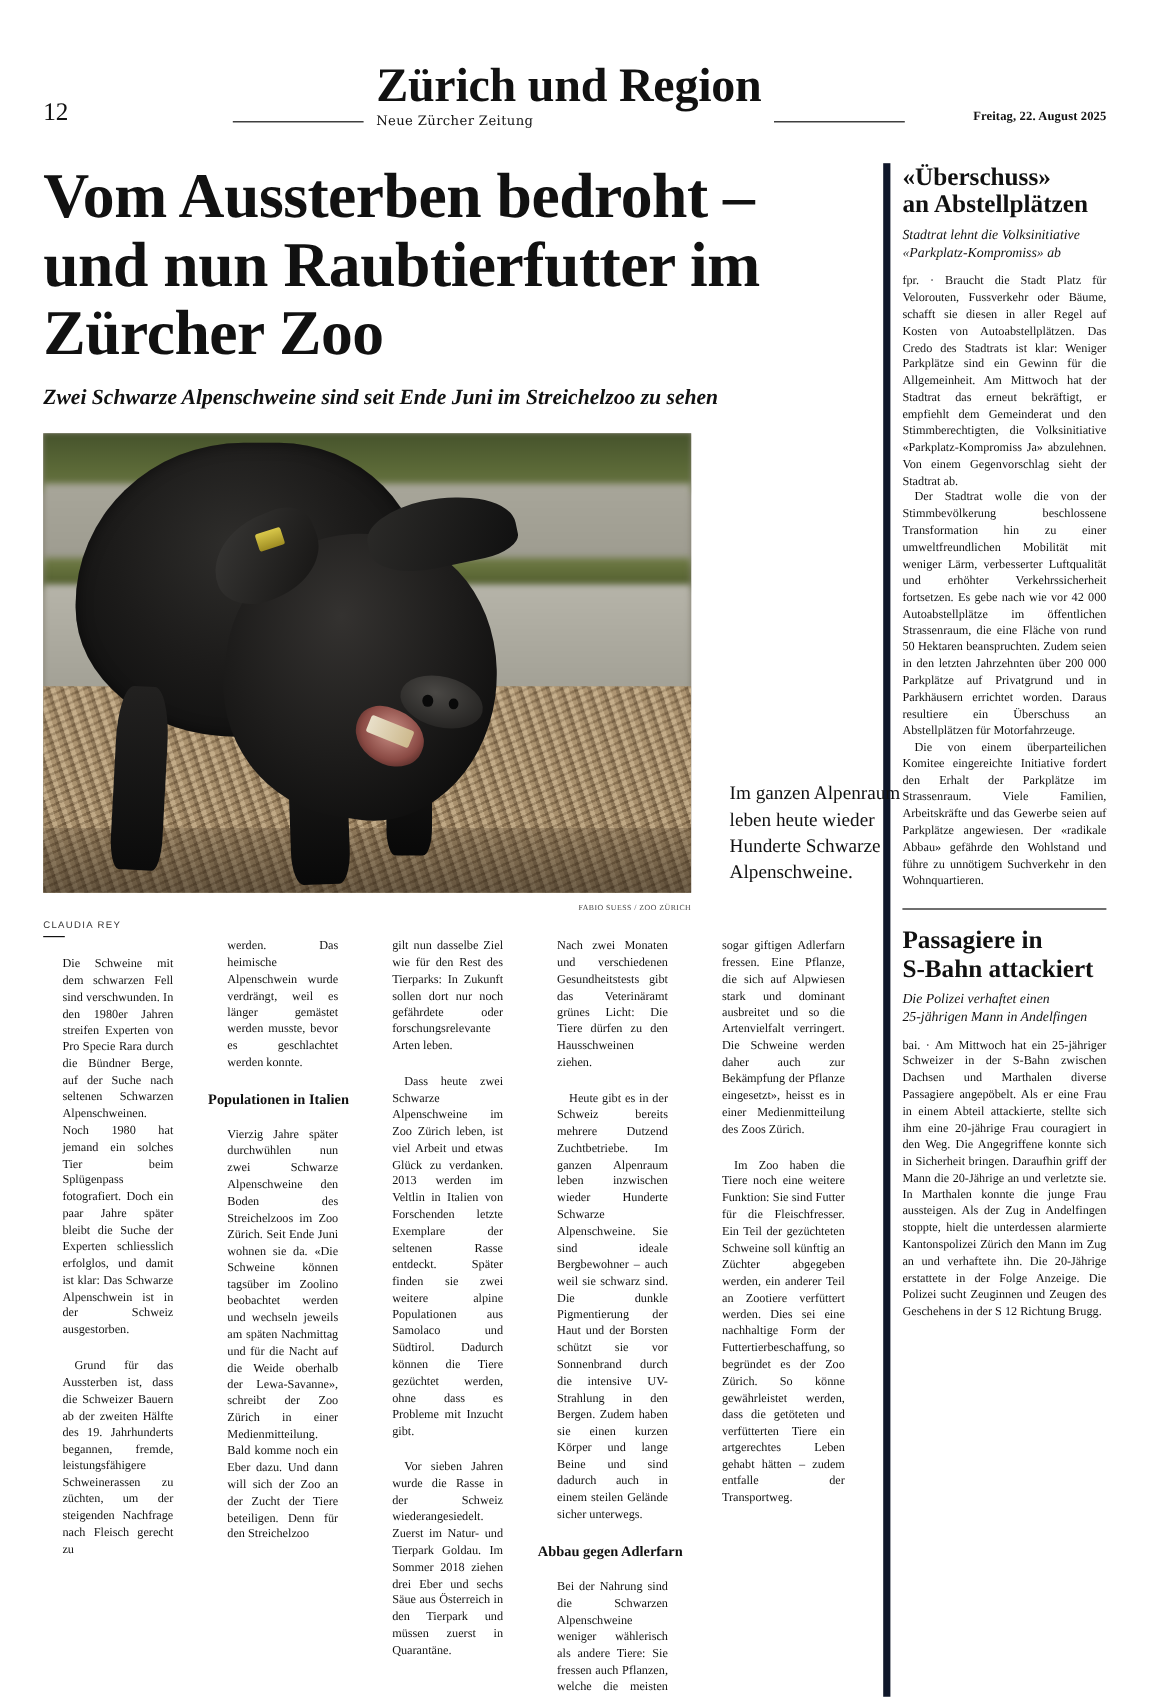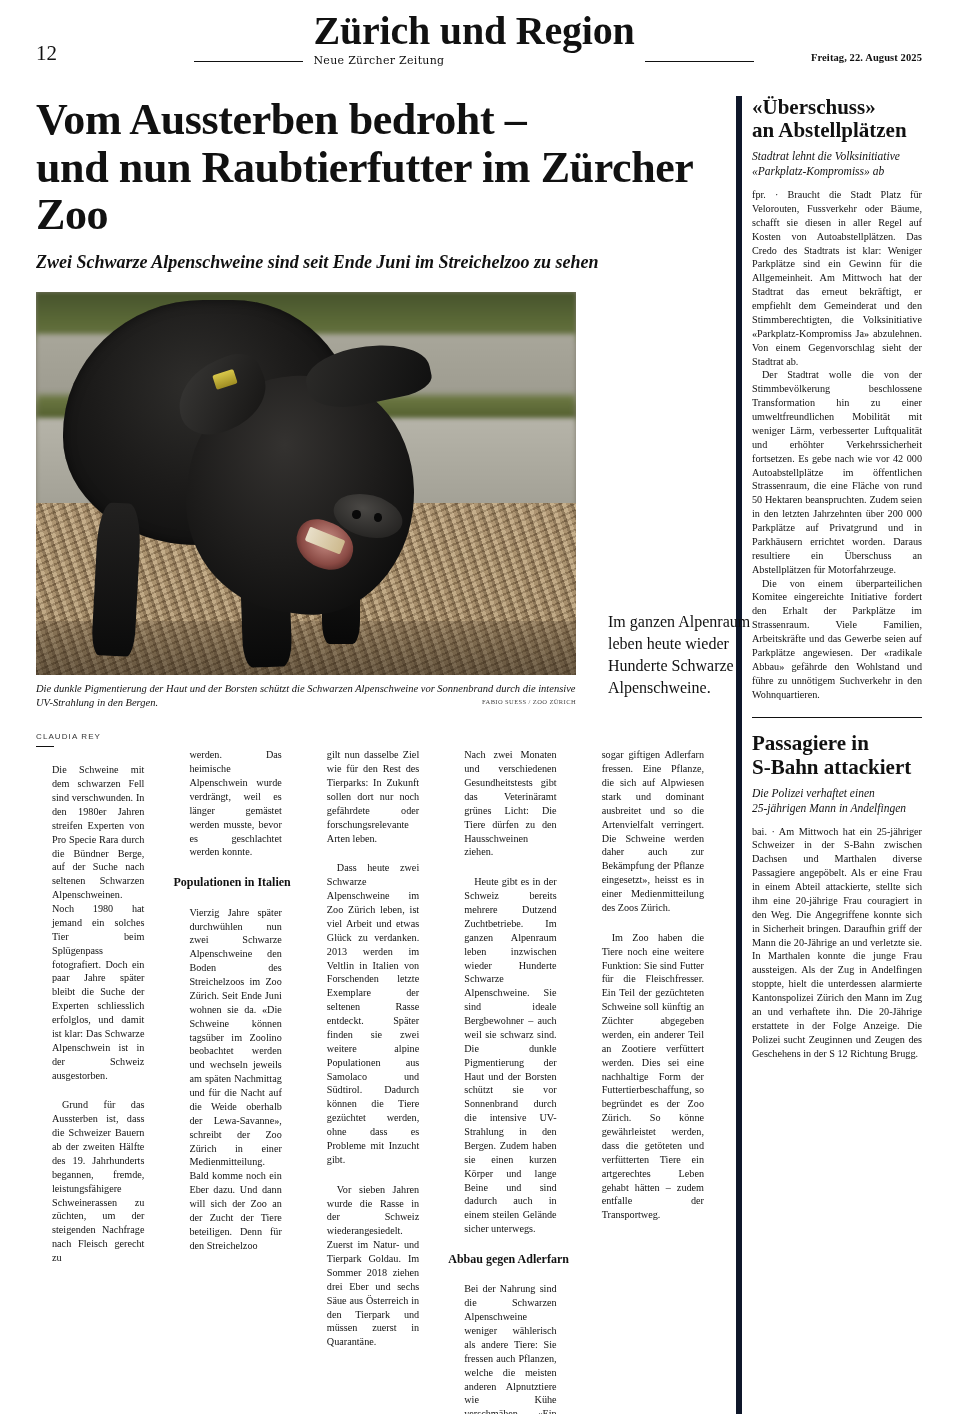--- a/index.html
+++ b/index.html
@@ -6,21 +6,21 @@
   body{
     width:958px;height:1414px;
     background:#ffffff;
     font-family:"Liberation Serif", serif;
     color:#111;
     -webkit-font-smoothing:antialiased;
   }
   .page{position:relative;width:958px;height:1414px;box-sizing:border-box;padding:0 36px;}
 
   
-  .masthead{position:relative;height:78px;padding-top:12px;box-sizing:border-box;}
+  .masthead{position:relative;height:78px;padding-top:12px;box-sizing:border-box;margin-top:40px;}
   .masthead-row{display:flex;align-items:flex-end;justify-content:space-between;}
   .folio{font-family:"Liberation Serif",serif;font-size:21px;line-height:1;padding-bottom:3px;width:150px;}
   .rule-left{flex:1;border-bottom:1.6px solid #111;height:1px;margin:0 0 5px 8px;}
   .rule-right{flex:1;border-bottom:1.6px solid #111;height:1px;margin:0 8px 5px 0;}
   .masthead-center{padding:0 10px;}
   .masthead-title{
     font-family:"Liberation Serif",serif;
     font-weight:bold;font-size:40px;line-height:.95;letter-spacing:-.2px;white-space:nowrap;
   }
   .masthead-sub{
@@ -29,21 +29,21 @@
   }
   .dateline{font-size:10.5px;line-height:1;text-align:right;padding-bottom:4px;width:160px;font-weight:bold;letter-spacing:.1px;}
 
   
   .main-wrap{display:flex;gap:0;margin-top:18px;}
   .lead-col{width:700px;padding-right:16px;box-sizing:border-box;}
   .side-col{width:186px;padding-left:10px;box-sizing:border-box;border-left:6px solid #0f172a;}
 
   .headline{
     font-family:"Liberation Serif",serif;font-weight:bold;
-    font-size:44px;line-height:1.08;letter-spacing:-.4px;margin:0;
+    font-size:53px;line-height:1.08;letter-spacing:-.4px;margin:0;
   }
   .subhead{
     font-family:"Liberation Serif",serif;font-style:italic;font-weight:bold;
     font-size:18px;line-height:1.3;margin-top:12px;
   }
 
   .photo-frame{margin-top:18px;width:540px;height:383px;overflow:hidden;position:relative;background:#7e7a6c;}
   .photo-caption{width:540px;margin-top:7px;font-style:italic;font-size:10.5px;line-height:1.35;}
   .photo-credit{font-style:normal;font-size:6.5px;letter-spacing:.4px;float:right;color:#444;margin-top:2px;}
 
@@ -199,21 +199,20 @@
         <div class="ph-ear-l"></div>
         <div class="ph-ear-r"></div>
         <div class="ph-tag"></div>
         <div class="ph-mouth"></div>
         <div class="ph-teeth"></div>
         <div class="ph-snout"></div>
         <div class="ph-nostril1"></div>
         <div class="ph-nostril2"></div>
       </div>
       <div class="photo-caption">
-        <span>Die dunkle Pigmentierung der Haut und der Borsten schützt die Schwarzen Alpenschweine vor Sonnenbrand durch die intensive UV-Strahlung in den Bergen.</span>
         <span class="photo-credit">FABIO SUESS / ZOO ZÜRICH</span>
       </div>
 
       <div class="body-cols" style="margin-top:22px;">
 
         <div class="bcol">
           <div class="byline">CLAUDIA REY</div>
           <div class="byline-rule"></div>
           <p class="bt">Die Schweine mit dem schwarzen Fell sind verschwunden. In den 1980er Jahren streifen Experten von Pro Specie Rara durch die Bündner Berge, auf der Suche nach seltenen Schwarzen Alpenschweinen. Noch 1980 hat jemand ein solches Tier beim Splügenpass fotografiert. Doch ein paar Jahre später bleibt die Suche der Experten schliesslich erfolglos, und damit ist klar: Das Schwarze Alpenschwein ist in der Schweiz ausgestorben.</p>
           <p class="bt">Grund für das Aussterben ist, dass die Schweizer Bauern ab der zweiten Hälfte des 19. Jahrhunderts begannen, fremde, leistungsfähigere Schweinerassen zu züchten, um der steigenden Nachfrage nach Fleisch gerecht zu</p>

